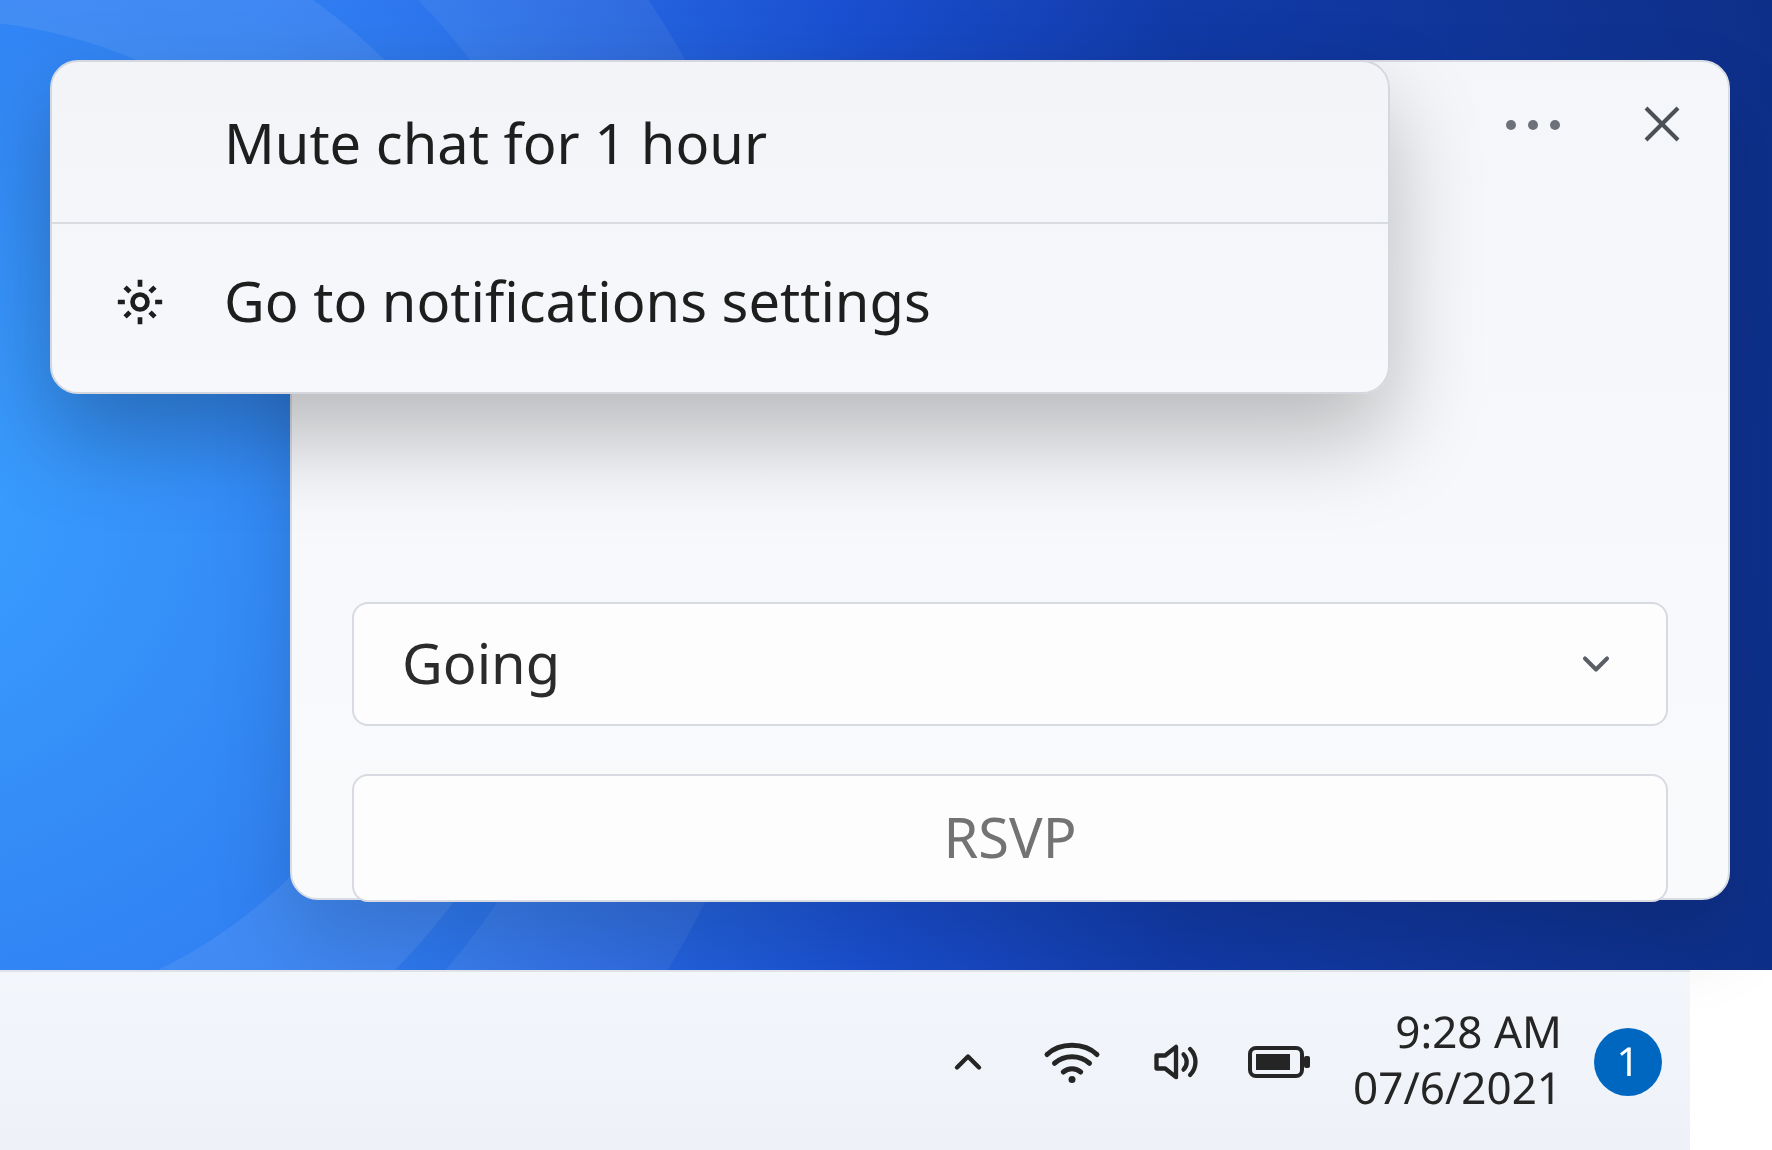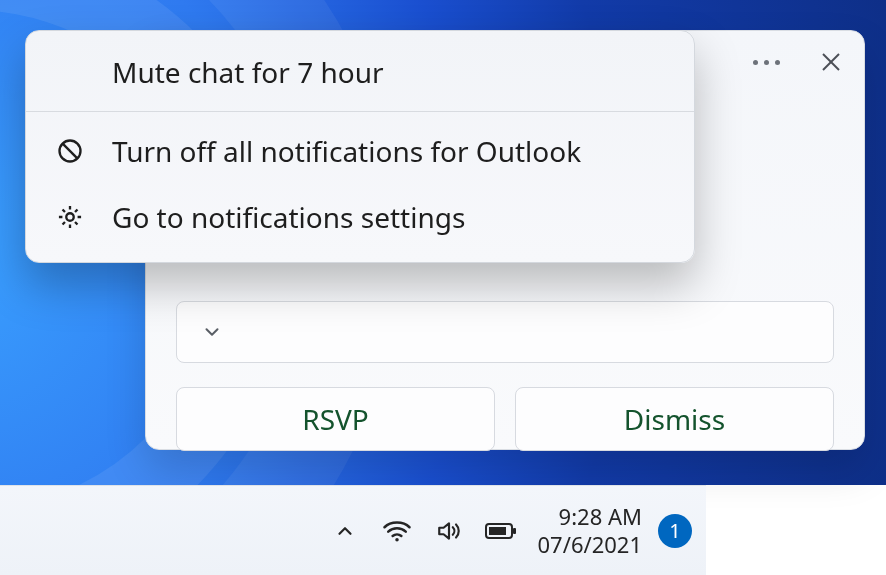--- a/index.html
+++ b/index.html
@@ -43,42 +43,42 @@
   .chevron-down svg { display:block; color:#5a5f66; }
 
   .btn-row {
     position: absolute; left: 30px; right: 30px; top: 356px;
     display: flex; gap: 20px;
   }
   .btn {
     flex: 1; height: 64px;
     background: #fdfdfe; border: 1px solid #d7dae0; border-radius: 8px;
     display: flex; align-items: center; justify-content: center;
-    font-size: 28px; color: #14532d; cursor: pointer;
+    font-size: 28px; color: #737373; cursor: pointer;
   }
 
   .menu {
     position: absolute; left: 25px; top: 30px; width: 670px;
     background: linear-gradient(180deg, #f2f4f8 0%, #f7f8fb 100%);
     border: 1px solid #d4d8de;
     border-radius: 14px;
     box-shadow: 0 22px 45px rgba(0,0,0,0.25);
     padding: 8px 0 12px 0;
   }
   .menu-item {
     display: flex; align-items: center; gap: 26px;
     padding: 14px 28px;
     font-size: 28px; color: #1e1e1e;
     cursor: pointer;
   }
   .menu-item .ico { width: 32px; display:flex; justify-content:center; }
   .menu-sep { height: 1px; background: #d8dbe0; margin: 6px 0; }
 
   .taskbar {
-    position: absolute; left:0; bottom:0; width:706px; height:90px;
+    position: absolute; left:0; bottom:0; width:845px; height:90px;
     background: linear-gradient(180deg, #f3f6fb 0%, #eef2f8 100%);
     border-top: 1px solid #dfe3e8;
     display: flex; align-items: center; justify-content: flex-end;
     padding: 0 14px 0 0; gap: 6px;
   }
   .tray-icons { display:flex; align-items:center; gap: 18px; color:#252525; }
   .tray-icons .slot { width:34px; display:flex; justify-content:center; cursor:pointer; }
   .datetime { text-align:right; font-size:22px; color:#252525; line-height:1.25; margin-left:14px; cursor:pointer; }
   .badge {
     width: 34px; height: 34px; border-radius: 50%; background:#0067c0;
@@ -103,52 +103,41 @@
     </div>
     <div class="close-icon">
       <svg width="22" height="22" viewBox="0 0 22 22" fill="none" stroke="currentColor" stroke-width="2">
         <line x1="3" y1="3" x2="19" y2="19"></line>
           <line x1="19" y1="3" x2="3" y2="19"></line>
       </svg>
     </div>
   </div>
 
   <div class="select-row">
+    <span>Going</span>
     <span class="chevron-down">
       <svg width="22" height="22" viewBox="0 0 24 24" fill="none" stroke="currentColor" stroke-width="2.2" stroke-linecap="round" stroke-linejoin="round">
         <polyline points="6 9 12 15 18 9"></polyline>
       </svg>
     </span>
   </div>
 
   <div class="btn-row">
     <div class="btn">
       <span>RSVP</span>
     </div>
-    <div class="btn">
-      <span>Dismiss</span>
-    </div>
   </div>
 </div>
 
 <div class="menu">
   <div class="menu-item">
     <span class="ico"></span>
-    <span>Mute chat for 7 hour</span>
+    <span>Mute chat for 1 hour</span>
   </div>
   <div class="menu-sep"></div>
-  <div class="menu-item">
-    <span class="ico">
-      <svg width="28" height="28" viewBox="0 0 24 24" fill="none" stroke="#1e1e1e" stroke-width="2">
-        <circle cx="12" cy="12" r="9"></circle>
-          <line x1="5.5" y1="5.5" x2="18.5" y2="18.5"></line>
-      </svg>
-    </span>
-    <span>Turn off all notifications for Outlook</span>
-  </div>
   <div class="menu-item">
     <span class="ico">
       <svg width="28" height="28" viewBox="0 0 24 24" fill="none" stroke="#1e1e1e" stroke-width="2">
         <circle cx="12" cy="12" r="3.2"></circle>
         <path d="M12 2.5v3M12 18.5v3M21.5 12h-3M5.5 12h-3M18.4 5.6l-2.1 2.1M7.7 16.3l-2.1 2.1M18.4 18.4l-2.1-2.1M7.7 7.7L5.6 5.6"></path>
       </svg>
     </span>
     <span>Go to notifications settings</span>
   </div>
 </div>

